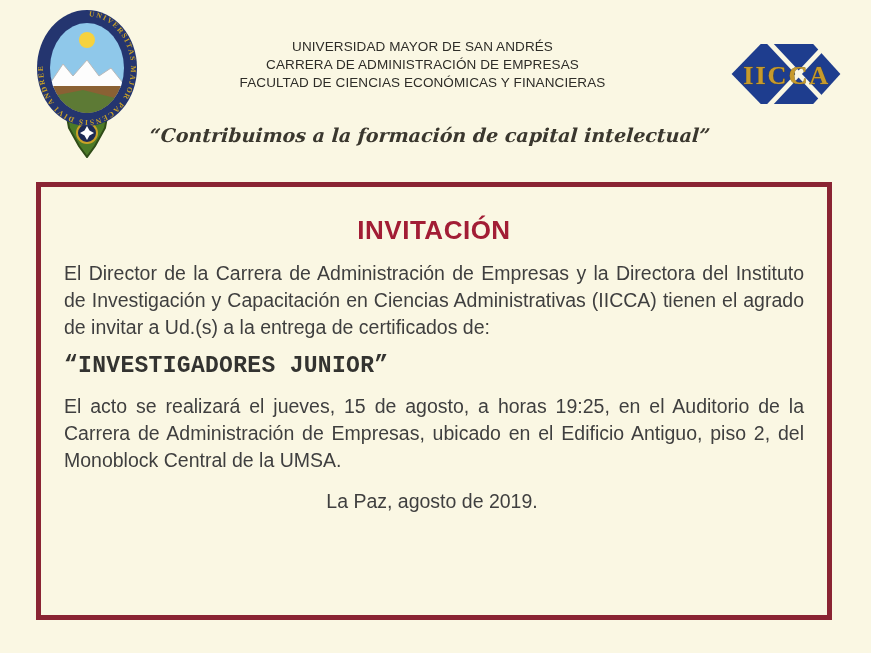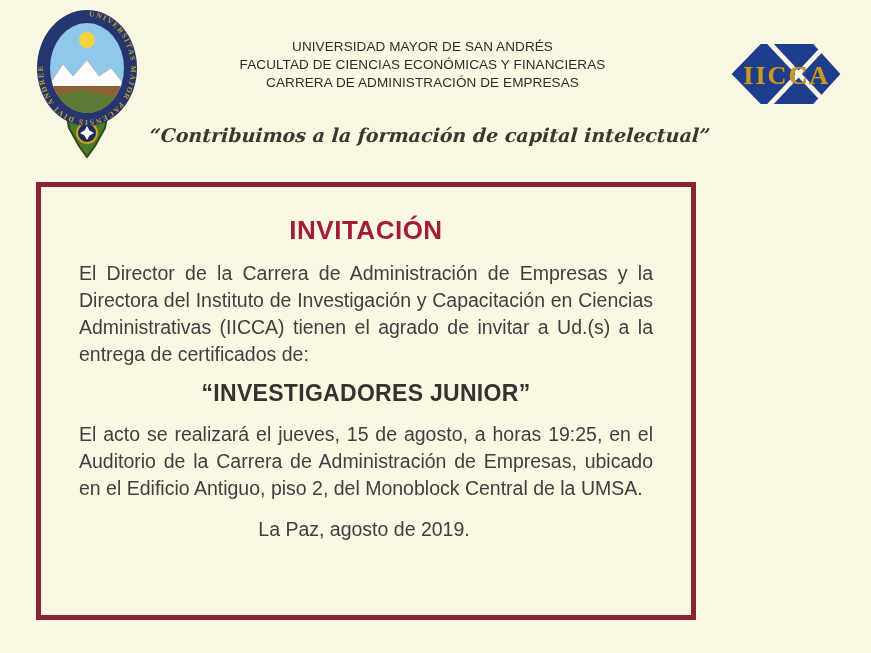--- a/index.html
+++ b/index.html
@@ -25,43 +25,43 @@
     text-align:center;
     font-family:"DejaVu Serif",serif;
     font-style:italic;font-weight:bold;
     font-size:19px;color:#3A372E;
     transform:skewX(-4deg);
   }
   .iicca{position:absolute;left:727px;top:40px;width:118px;height:68px;}
   
   .inv-box{
     position:absolute;left:36px;top:182px;
-    width:660px;height:438px;
+    width:796px;height:438px;
     box-sizing:border-box;
     border:5px solid #8A2433;
     background:#FAF7E3;
   }
   .inv-title{
     margin:28px 0 0;
     text-align:center;
     font-size:26px;font-weight:bold;
     color:#A21D35;letter-spacing:.5px;
   }
-  .inv-body{padding:0 38px;}
+  .inv-body{padding:0 23px;}
   .para{
     margin:14px 0 0;
     font-size:19.5px;line-height:27px;
     color:#3F3F3F;
     text-align:justify;
   }
   .cert-title{
     margin:12px 0 0;
-    text-align:center;
+    text-align:left;
     font-size:23px;font-weight:bold;
-    color:#333330;letter-spacing:.3px;
+    color:#333330;letter-spacing:.3px;font-family:Liberation Mono, monospace;
   }
   .date-line{
     margin:16px 0 0;
     font-size:19.5px;color:#3F3F3F;
     text-align:center;
     padding-right:4px;
   }
 </style>
 </head>
 <body>
@@ -88,22 +88,22 @@
     </g>
 
     <path id="mottoPath" d="M 54 10 A 44 52 0 1 1 53.9 10" fill="none"></path>
     <text font-size="7.5" font-weight="bold" fill="#C9A227" font-family="Liberation Serif, serif" letter-spacing="1.5">
       <textPath href="#mottoPath" startOffset="2">UNIVERSITAS MAJOR PACENSIS DIVI ANDREE</textPath>
     </text>
   </svg>
 
   <div class="header-text">
     <div>UNIVERSIDAD MAYOR DE SAN ANDRÉS</div>
+    <div>CARRERA DE ADMINISTRACIÓN DE EMPRESAS</div>
     <div>FACULTAD DE CIENCIAS ECONÓMICAS Y FINANCIERAS</div>
-    <div>CARRERA DE ADMINISTRACIÓN DE EMPRESAS</div>
   </div>
 
   <div class="slogan">“Contribuimos a la formación de capital intelectual”</div>
 
   <svg class="iicca" viewBox="0 0 120 70">
     <polygon points="4,35 34,4 88,4 116,35 88,66 34,66" fill="#1E3D8E"></polygon>
     <line x1="42" y1="2" x2="104" y2="68" stroke="#FAF7E3" stroke-width="5"></line>
     <line x1="104" y1="2" x2="42" y2="68" stroke="#FAF7E3" stroke-width="5"></line>
     <text x="16" y="45" font-size="27" font-weight="bold" font-family="Liberation Serif, serif" fill="#C79A2C" letter-spacing="2" stroke="#6B5510" stroke-width="0.6" paint-order="stroke">IICCA</text>
   </svg>

